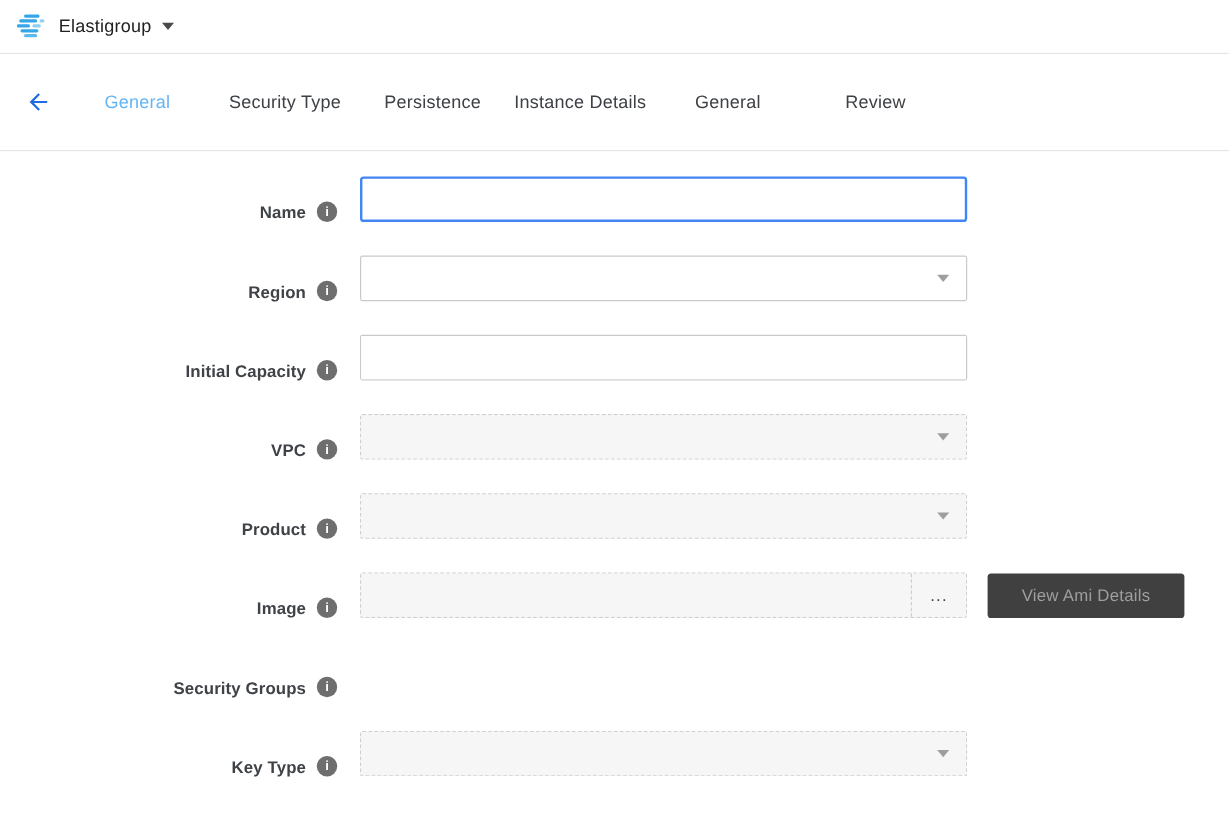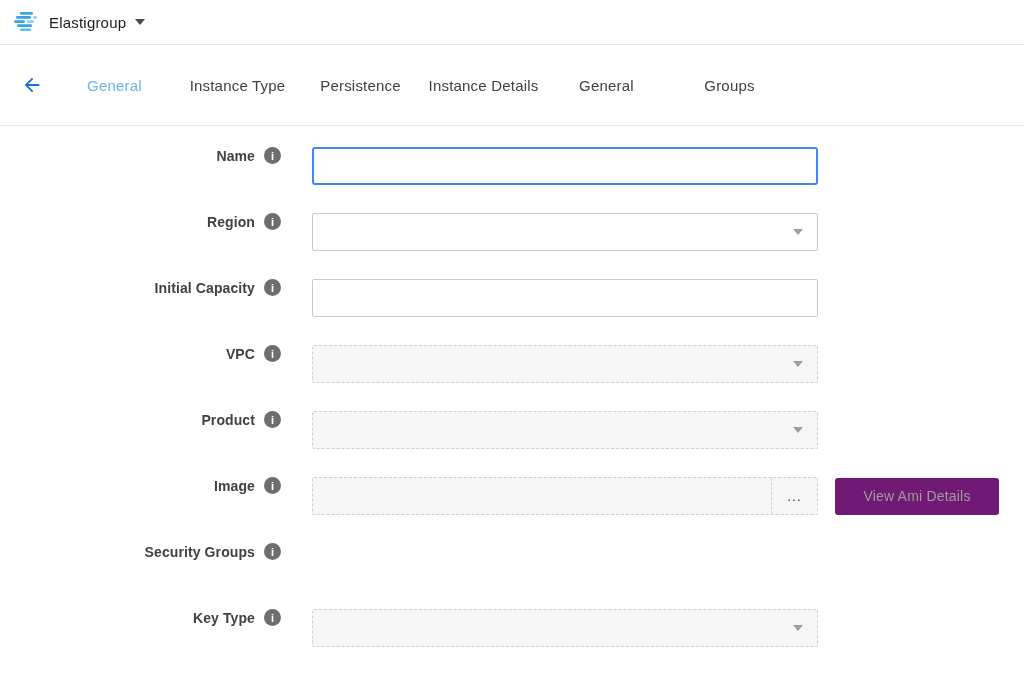--- a/index.html
+++ b/index.html
@@ -15,21 +15,21 @@
 
   
   .tabbar { height:81px; border-bottom:1px solid #e5e5e5; display:flex; align-items:center; }
   .back-btn { margin-left:20px; width:24px; height:24px; cursor:pointer; display:flex; align-items:center; justify-content:center; }
   .tabs { display:flex; margin-left:9px;justify-content:center; }
   .tab { width:123px; text-align:center; font-size:15px; color:#3d4045; cursor:pointer; letter-spacing:.2px; }
   .tab.active { color:#64b5f6; }
 
   
   .form { padding-top:21px; }
-  .row { display:flex; align-items:flex-start; height:38px; margin-bottom:28px;gap:12px; }
+  .row { display:flex; align-items:flex-end; height:38px; margin-bottom:28px; }
   .label-cell { width:300px; display:flex; align-items:center; justify-content:flex-end; padding-right:19px; }
   .field-label { font-weight:bold; font-size:14px; color:#3f4246; letter-spacing:.1px; }
   .info-icon { width:17px; height:17px; border-radius:50%; background:#6e6e6e; color:#fff;
                font-size:11px; font-weight:bold; display:flex; align-items:center; justify-content:center;
                margin-left:9px; flex:none; cursor:pointer; }
   .control { display:flex; align-items:center; }
 
   .text-input { width:506px; height:38px; border:2px solid #4285f4; border-radius:3px; background:#fff;
                 outline:none; padding:0 10px; font-size:14px; color:#333; font-family:"Liberation Sans",sans-serif; }
 
@@ -43,21 +43,21 @@
   .unit-select { width:209px; background:#e9e9e9; border-left:1px solid #c9c9c9; display:flex;
                  align-items:center; justify-content:space-between; padding:0 13px; cursor:pointer; }
   .unit-select .unit-label { font-size:13px; color:#2b2b2b; }
   .caret.dark { border-left-width:6px; border-right-width:6px; border-top:7px solid #2b2b2b; }
 
   .image-wrap { width:506px; height:38px; border:1px dashed #cfcfcf; border-radius:2px; background:#f6f6f6; display:flex; }
   .image-input { flex:1; }
   .browse-btn { width:46px; border-left:1px dashed #cfcfcf; display:flex; align-items:center; justify-content:center;
                 font-size:14px; color:#444; letter-spacing:1px; cursor:pointer; line-height:10px; }
 
-  .action-btn { margin-left:17px; width:164px; height:37px; background:#701a75; color:#9e9e9e;
+  .action-btn { margin-left:17px; width:164px; height:37px; background:#404040; color:#9e9e9e;
                 border:none; border-radius:3px; font-size:14px; font-family:"Liberation Sans",sans-serif;
                 letter-spacing:.2px; cursor:default; }
 </style>
 </head>
 <body>
 
 <header class="topbar">
   <div class="app-switcher">
     <span style="display:flex;">
       <svg width="25" height="22" viewBox="0 0 25 22">
@@ -76,25 +76,25 @@
 </header>
 
 <nav class="tabbar">
   <div class="back-btn">
     <svg width="22" height="22" viewBox="0 0 24 24">
       <path d="M20 11H7.83l5.59-5.59L12 4l-8 8 8 8 1.41-1.41L7.83 13H20v-2z" fill="#1e6ce0"></path>
     </svg>
   </div>
   <div class="tabs">
     <div class="tab active">General</div>
-    <div class="tab">Instance Type</div>
+    <div class="tab">Security Type</div>
     <div class="tab">Persistence</div>
     <div class="tab">Instance Details</div>
     <div class="tab">General</div>
-    <div class="tab">Groups</div>
+    <div class="tab">Review</div>
   </div>
 </nav>
 
 <main class="form">
 
   <div class="row">
     <div class="label-cell">
       <span class="field-label">Name</span>
       <span class="info-icon">i</span>
     </div>

